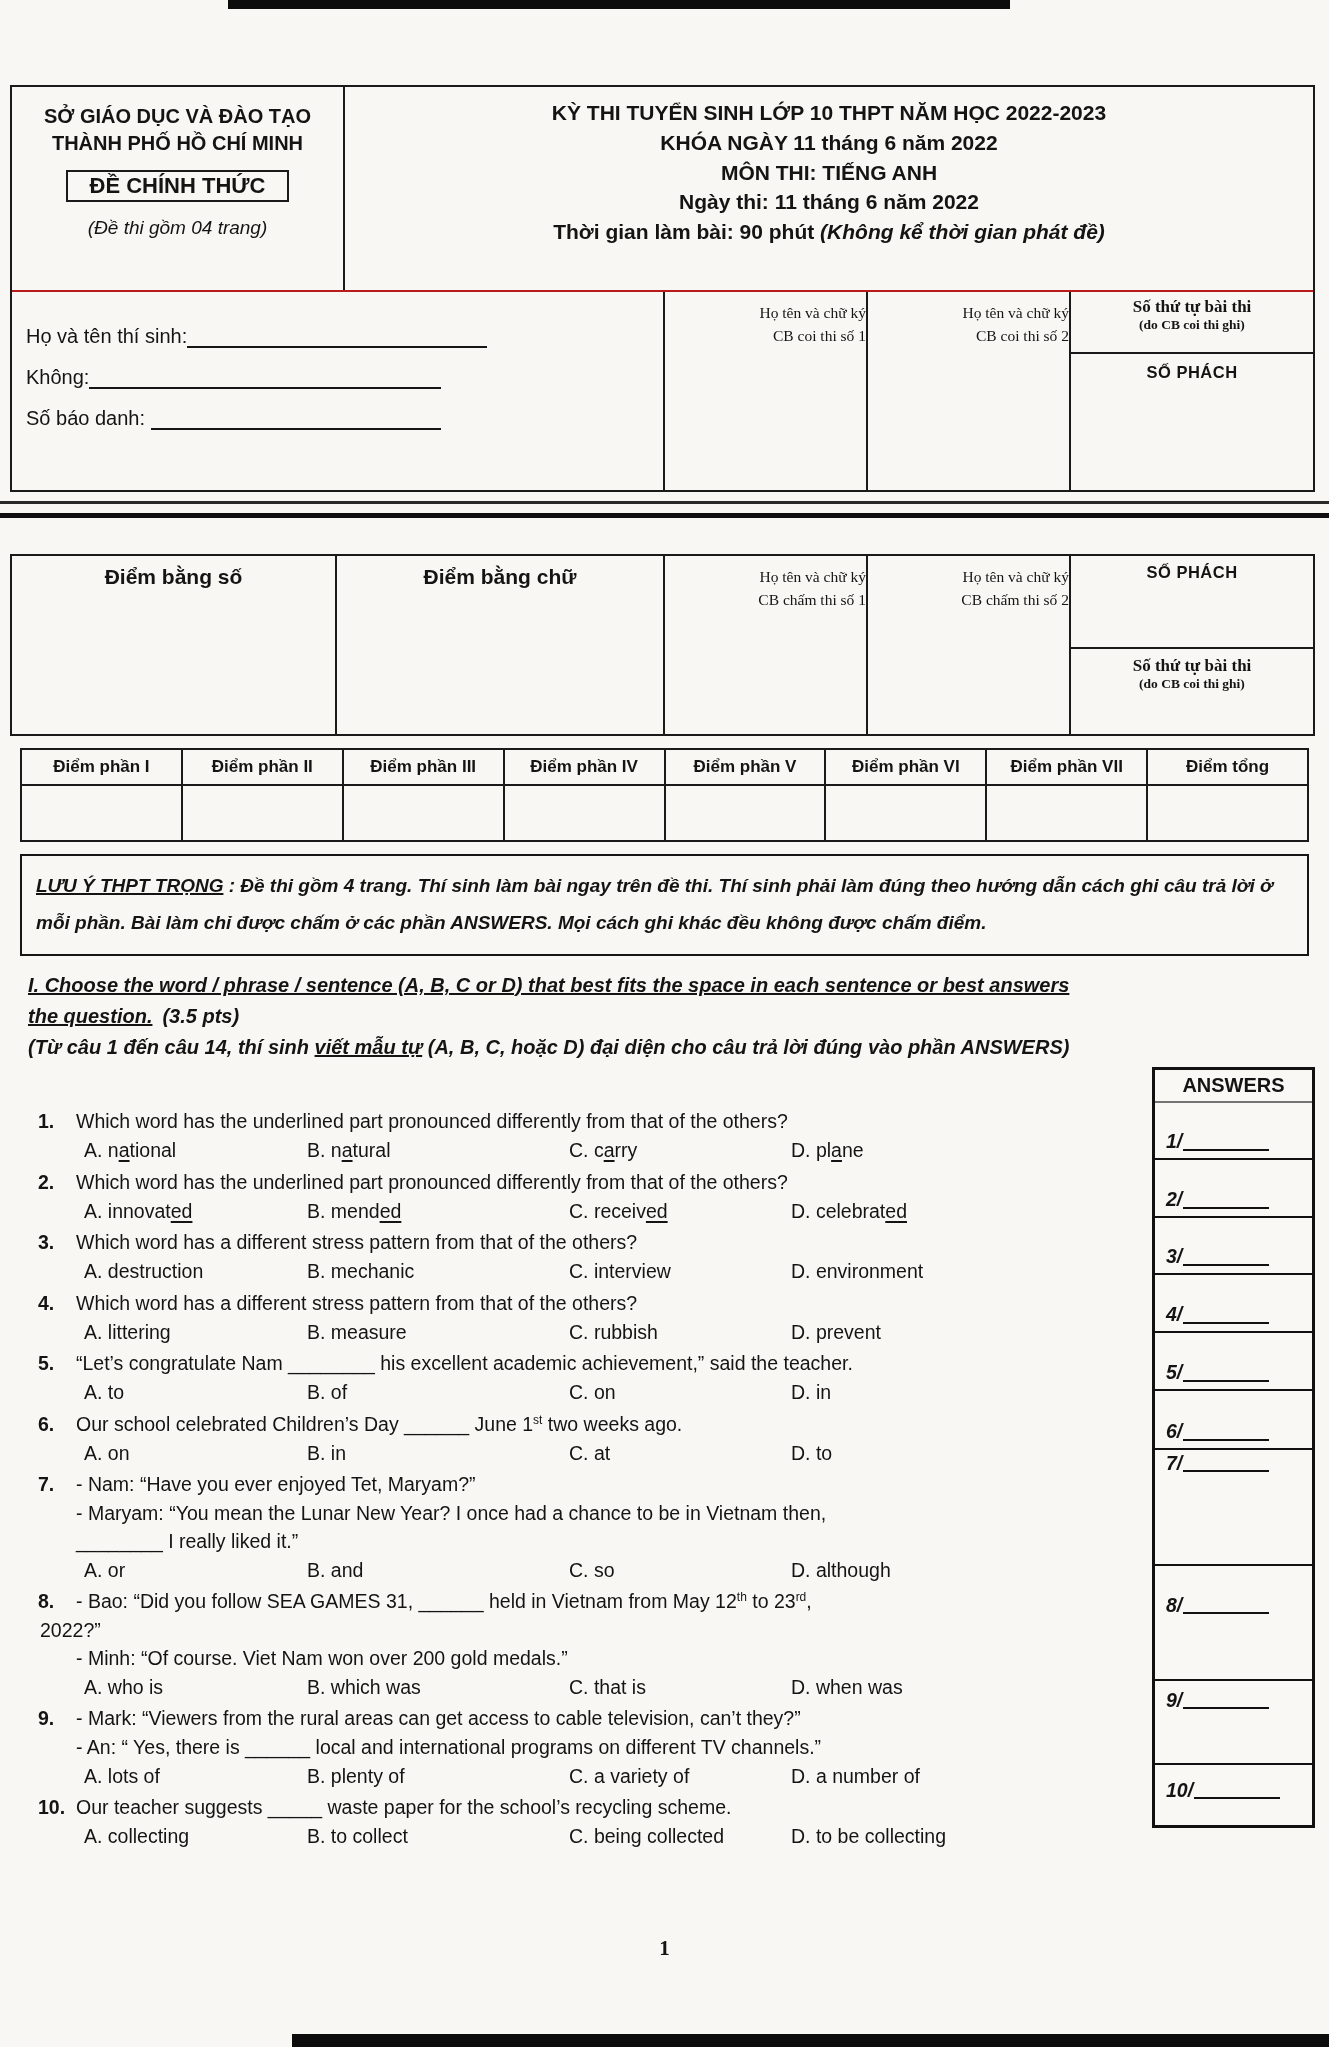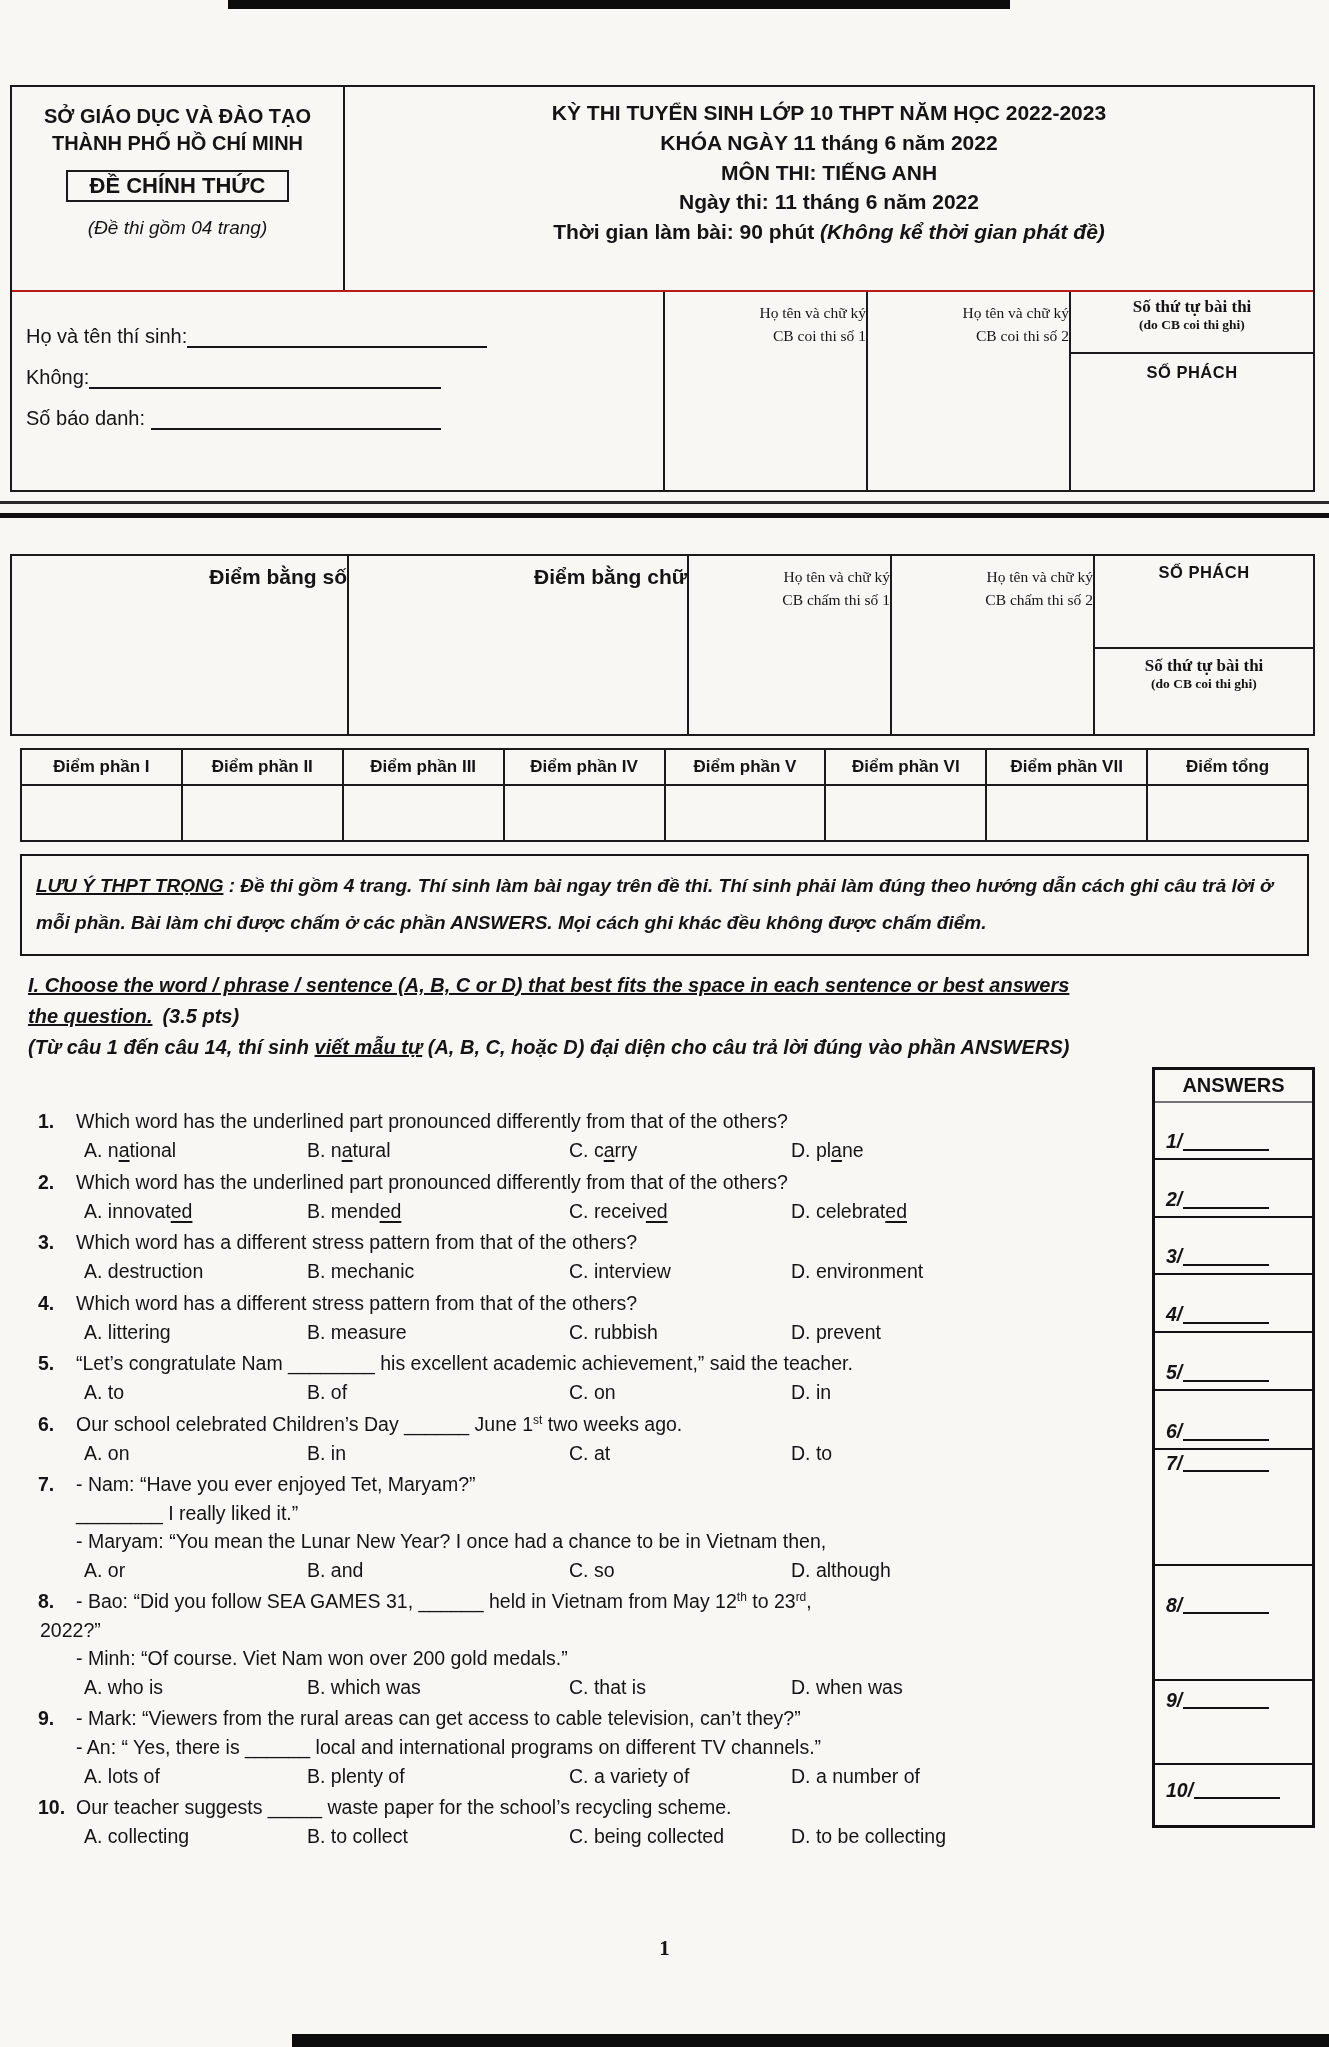--- a/index.html
+++ b/index.html
@@ -32,22 +32,22 @@
   .orderlabel{font-family:"Liberation Serif",serif;font-size:17px;font-weight:bold;display:block;}
   .ordernote{font-family:"Liberation Serif",serif;font-size:13.5px;font-weight:bold;display:block;}
   .phachcell{flex:1;text-align:center;padding-top:9px;font-size:16.5px;font-weight:600;letter-spacing:.5px;}
 
   
   .tear1{margin-top:9px;height:3px;background:#2a2a2a;}
   .tear2{margin-top:9px;height:5px;background:#0f0f0f;}
 
   
   .gbox{margin:36px 14px 0 10px;border:2px solid #1a1a1a;display:flex;height:178px;box-sizing:content-box;}
-  .gscore{border-right:2px solid #1a1a1a;text-align:right;padding-top:9px;
-          font-size:21px;font-weight:bold;box-sizing:border-box;margin-left:12px;}
+  .gscore{border-right:2px solid #1a1a1a;text-align:center;padding-top:9px;
+          font-size:21px;font-weight:bold;box-sizing:border-box;}
   .gs1{width:325px;} .gs2{width:328px;}
   .gright{flex:1;display:flex;flex-direction:column;}
   .gphach{height:93px;border-bottom:2px solid #1a1a1a;text-align:center;padding-top:7px;
           font-size:16.5px;font-weight:600;letter-spacing:.5px;box-sizing:border-box;}
   .gorder{flex:1;text-align:center;padding-top:7px;}
 
   
   .scoretable{margin:12px 20px 0 20px;border:2px solid #1a1a1a;}
   .srow{display:flex;}
   .srow.head{border-bottom:2px solid #1a1a1a;}
@@ -251,22 +251,22 @@
           <div class="options">
             <span class="opt">A. on</span>
             <span class="opt">B. in</span>
             <span class="opt">C. at</span>
             <span class="opt">D. to</span>
           </div>
         </div>
         <div class="question">
           <span class="qnum">7.</span>
           <div class="stem">- Nam: “Have you ever enjoyed Tet, Maryam?”</div>
+          <div class="stem">- Maryam: “You mean the Lunar New Year? I once had a chance to be in Vietnam then,</div>
           <div class="stem">________ I really liked it.”</div>
-          <div class="stem">- Maryam: “You mean the Lunar New Year? I once had a chance to be in Vietnam then,</div>
           <div class="options">
             <span class="opt">A. or</span>
             <span class="opt">B. and</span>
             <span class="opt">C. so</span>
             <span class="opt">D. although</span>
           </div>
         </div>
         <div class="question">
           <span class="qnum">8.</span>
           <div class="stem">- Bao: “Did you follow SEA GAMES 31, ______ held in Vietnam from May 12<sup>th</sup> to 23<sup>rd</sup>,</div>

